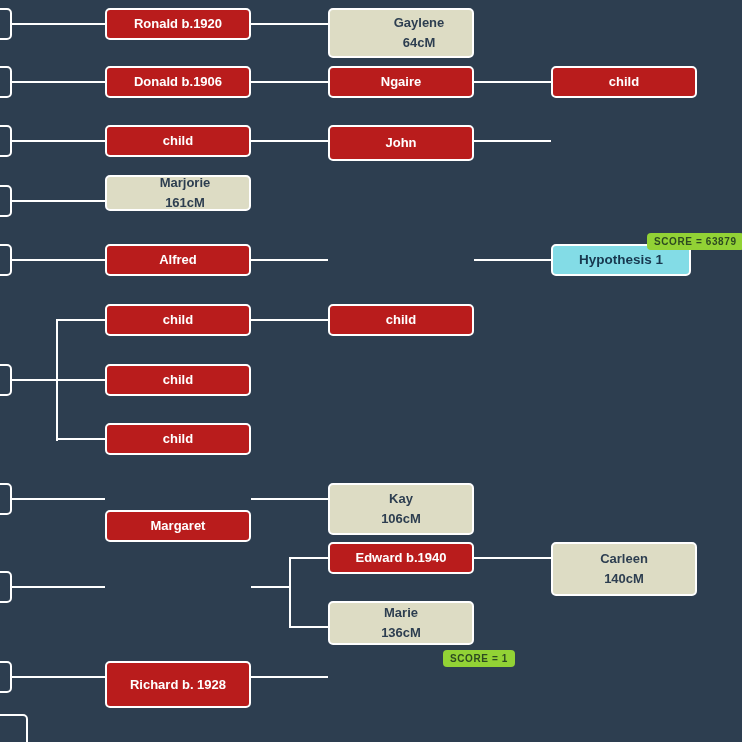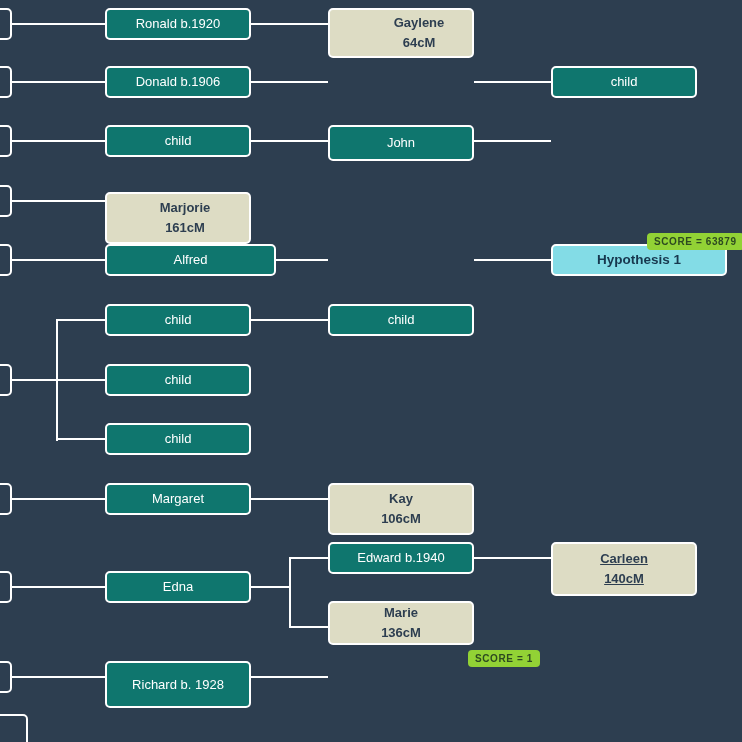--- a/index.html
+++ b/index.html
@@ -29,23 +29,23 @@
     flex-direction: column;
     align-items: center;
     justify-content: center;
     z-index: 2;
     font-size: 13px;
     line-height: 1.2;
     text-align: center;
     cursor: pointer;
   }
   .node.person {
-    background: #0f766e;
+    background: #b91c1c;
     color: #ffffff;
-    font-weight: 400;
+    font-weight: 700;
   }
   .node.stub {
     background: #2d3e50;
     cursor: default;
   }
   .node.match {
     background: #dddcc4;
     color: #2d3e50;
   }
   .node.match .name { font-weight: 600; }
@@ -114,70 +114,70 @@
     <div class="node person" style="left: 105px; top: 8px; width: 146px; height: 32px;">
       <span class="name">Ronald b.1920</span>
     </div>
     <div class="node match" style="left: 328px; top: 8px; width: 146px; height: 50px; padding-left: 36px;">
       <span class="name">Gaylene</span>
       <span class="sub">64cM</span>
     </div>
     <div class="node person" style="left: 105px; top: 66px; width: 146px; height: 32px;">
       <span class="name">Donald b.1906</span>
     </div>
+    <div class="node person" style="left: 328px; top: 66px; width: 146px; height: 32px;">
+      <span class="name">Ngaire</span>
+    </div>
     <div class="node person" style="left: 551px; top: 66px; width: 146px; height: 32px;">
       <span class="name">child</span>
     </div>
     <div class="node person" style="left: 105px; top: 125px; width: 146px; height: 32px;">
       <span class="name">child</span>
     </div>
     <div class="node person" style="left: 328px; top: 125px; width: 146px; height: 36px;">
       <span class="name">John</span>
     </div>
-    <div class="node match" style="left: 105px; top: 192px; width: 146px; height: 52px; padding-left: 14px;">
+    <div class="node match" style="left: 105px; top: 175px; width: 146px; height: 36px; padding-left: 14px;">
       <span class="name">Marjorie</span>
       <span class="sub">161cM</span>
     </div>
-    <div class="node person" style="left: 105px; top: 244px; width: 171px; height: 32px;">
+    <div class="node person" style="left: 105px; top: 244px; width: 146px; height: 32px;">
       <span class="name">Alfred</span>
     </div>
-    <div class="node hypothesis" style="left: 551px; top: 244px; width: 176px; height: 32px; text-align: right;">
+    <div class="node hypothesis" style="left: 551px; top: 244px; width: 140px; height: 32px; text-align: right;">
       <span class="name">Hypothesis 1</span>
     </div>
     <div class="node person" style="left: 105px; top: 304px; width: 146px; height: 32px;">
       <span class="name">child</span>
     </div>
     <div class="node person" style="left: 328px; top: 304px; width: 146px; height: 32px;">
       <span class="name">child</span>
     </div>
     <div class="node person" style="left: 105px; top: 364px; width: 146px; height: 32px;">
       <span class="name">child</span>
     </div>
     <div class="node person" style="left: 105px; top: 423px; width: 146px; height: 32px;">
       <span class="name">child</span>
     </div>
-    <div class="node person" style="left: 105px; top: 483px; width: 146px; height: 32px;">
+    <div class="node person" style="left: 105px; top: 510px; width: 146px; height: 32px;">
       <span class="name">Margaret</span>
     </div>
     <div class="node match" style="left: 328px; top: 483px; width: 146px; height: 52px;">
       <span class="name">Kay</span>
       <span class="sub">106cM</span>
     </div>
     <div class="node person" style="left: 328px; top: 542px; width: 146px; height: 32px; align-items: center;">
       <span class="name">Edward b.1940</span>
     </div>
-    <div class="node match" style="left: 551px; top: 542px; width: 146px; height: 54px; text-decoration: underline;">
+    <div class="node match" style="left: 551px; top: 542px; width: 146px; height: 54px;">
       <span class="name">Carleen</span>
       <span class="sub">140cM</span>
-    </div>
-    <div class="node person" style="left: 105px; top: 571px; width: 146px; height: 32px;">
-      <span class="name">Edna</span>
     </div>
     <div class="node match" style="left: 328px; top: 601px; width: 146px; height: 44px;">
       <span class="name">Marie</span>
       <span class="sub">136cM</span>
     </div>
     <div class="node person" style="left: 105px; top: 661px; width: 146px; height: 47px;">
       <span class="name">Richard b. 1928</span>
     </div>
     <div class="badge" style="left: 647px; top: 233px;">SCORE = 63879</div>
-    <div class="badge" style="left: 468px; top: 650px;">SCORE = 1</div>
+    <div class="badge" style="left: 443px; top: 650px;">SCORE = 1</div>
   </div>
 
 </body></html>

